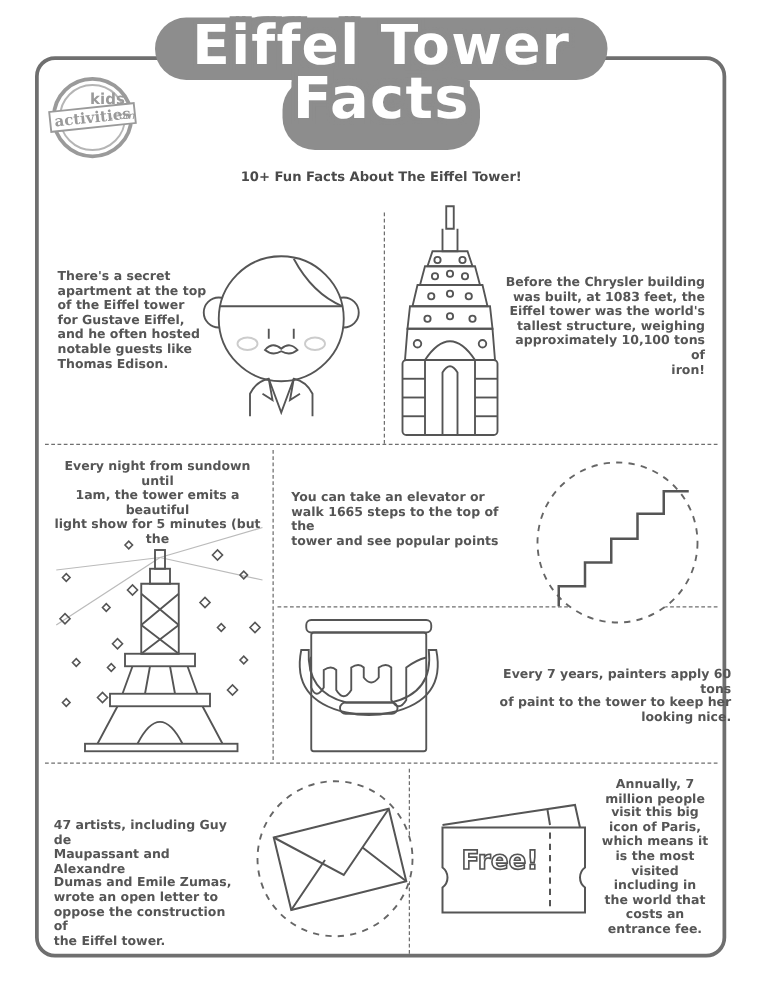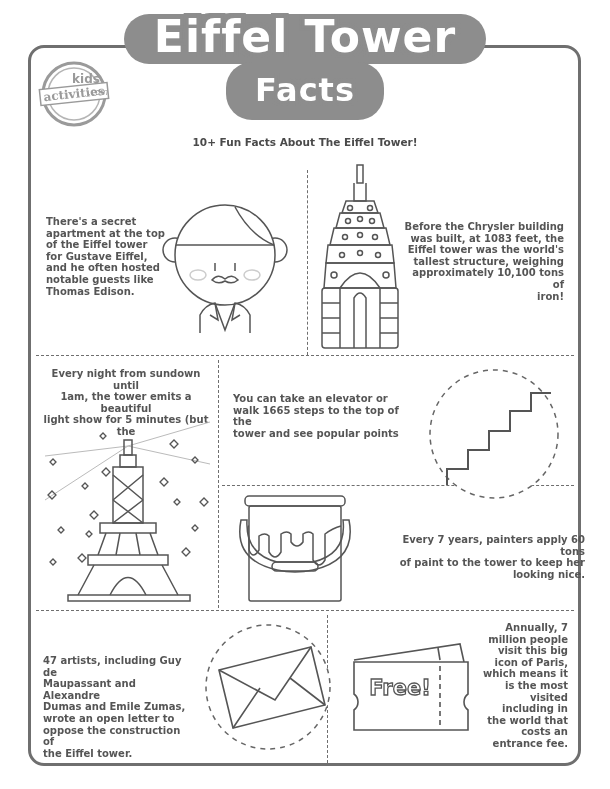--- a/index.html
+++ b/index.html
@@ -5,21 +5,21 @@
   html, body { margin:0; padding:0; background:#ffffff; }
   body { width:610px; height:789px; position:relative; overflow:hidden; font-family:"DejaVu Sans", sans-serif; color:#4a4a4a; }
   .frame { position:absolute; left:28px; top:45px; width:553px; height:721px; border:3px solid #6f6f6f; border-radius:16px; box-sizing:border-box; }
   .title-line { display:block; font-family:"DejaVu Sans", sans-serif; font-weight:bold; color:#ffffff; letter-spacing:1px;
     text-shadow: 0 0 0 #8d8d8d, 3px 0 0 #8d8d8d, -3px 0 0 #8d8d8d, 0 3px 0 #8d8d8d, 0 -3px 0 #8d8d8d,
       3px 3px 0 #8d8d8d, -3px -3px 0 #8d8d8d, 3px -3px 0 #8d8d8d, -3px 3px 0 #8d8d8d,
       5px 0 0 #8d8d8d, -5px 0 0 #8d8d8d, 0 5px 0 #8d8d8d, 0 -5px 0 #8d8d8d,
       5px 5px 0 #8d8d8d, -5px -5px 0 #8d8d8d, 5px -5px 0 #8d8d8d, -5px 5px 0 #8d8d8d; }
   .title-bg { position:absolute; background:#8d8d8d; border-radius:26px; }
   .t1 { position:absolute; left:0; width:610px; top:12px; font-size:44px; line-height:50px; }
-  .t2 { position:absolute; left:0; width:610px; top:64px; font-size:32px; line-height:52px; }
+  .t2 { position:absolute; left:0; width:610px; top:52px; font-size:46px; line-height:52px; }
   .subtitle { position:absolute; left:0; top:136px; width:610px; text-align:center; font-size:10.5px; font-weight:bold; color:#4a4a4a; }
   .logo { position:absolute; left:40px; top:60px; width:68px; height:68px; }
   .fact { position:absolute; font-size:10px; font-weight:bold; line-height:11.6px; color:#555555; }
   .right { text-align:right; }
   .center { text-align:center; }
   .hd { position:absolute; height:0; border-top:1.6px dashed #6f6f6f; }
   .vd { position:absolute; width:0; border-left:1.6px dashed #6f6f6f; }
   svg { position:absolute; overflow:visible; }
 </style>
 </head>
@@ -212,21 +212,21 @@
 
 <svg style="left:348px;top:640px;" width="130" height="95">
   <g fill="none" stroke="#555" stroke-width="1.6">
     <path d="M6 20 L112 4 L116 22"></path>
     <line x1="90" y1="8" x2="92" y2="20"></line>
     <path d="M6 22 L120 22 L120 54 A10 10 0 0 0 120 70 L120 90 L6 90 L6 70 A10 10 0 0 0 6 54 Z" fill="#fff"></path>
     <line x1="92" y1="26" x2="92" y2="88" stroke-dasharray="5 4"></line>
   </g>
 </svg>
 <div style="position:absolute;left:360px;top:676px;width:80px;text-align:center;font-size:21px;font-weight:bold;color:#ffffff;-webkit-text-stroke:1.3px #555;">Free!</div>
-<div class="fact right" style="left:480px;top:622px;width:88px;">
+<div class="fact right" style="left:480px;top:622px;width:88px;text-align:center;">
   <div>Annually, 7</div>
   <div>million people</div>
   <div>visit this big</div>
   <div>icon of Paris,</div>
   <div>which means it</div>
   <div>is the most</div>
   <div>visited</div>
   <div>including in</div>
   <div>the world that</div>
   <div>costs an</div>

